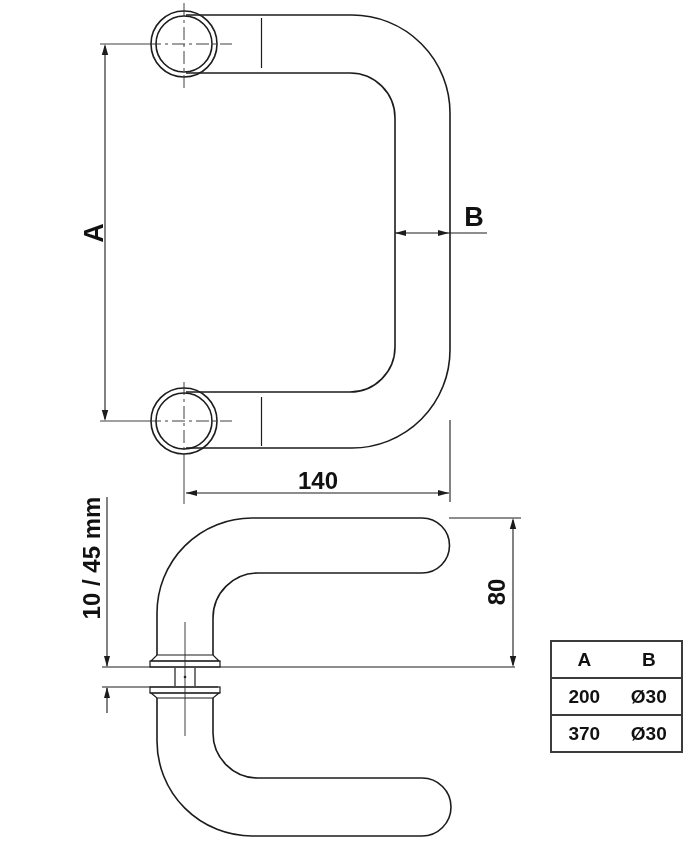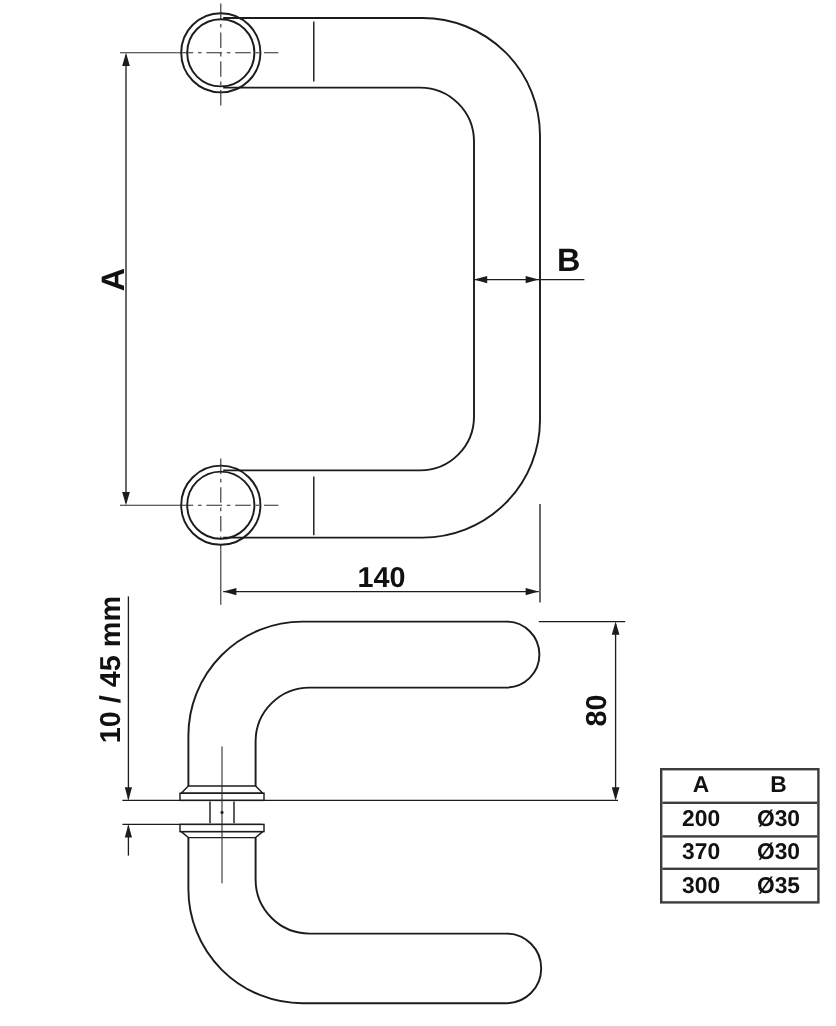--- a/index.html
+++ b/index.html
@@ -153,19 +153,15 @@
       <div class="cell">B</div>
     </div>
     <div class="row">
       <div class="cell">200</div>
       <div class="cell">Ø30</div>
     </div>
     <div class="row">
       <div class="cell">370</div>
       <div class="cell">Ø30</div>
     </div>
-    <div class="row">
-      <div class="cell">300</div>
-      <div class="cell">Ø35</div>
-    </div>
   </div>
 
 </div>
 
 </body></html>

